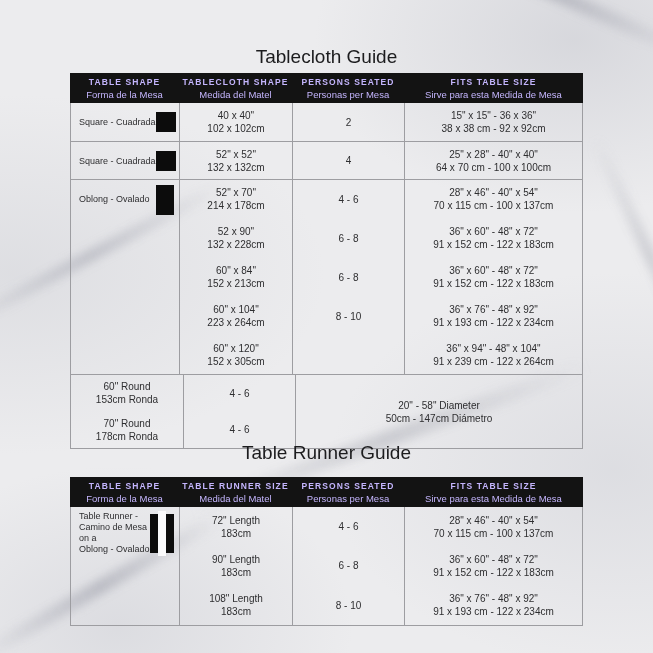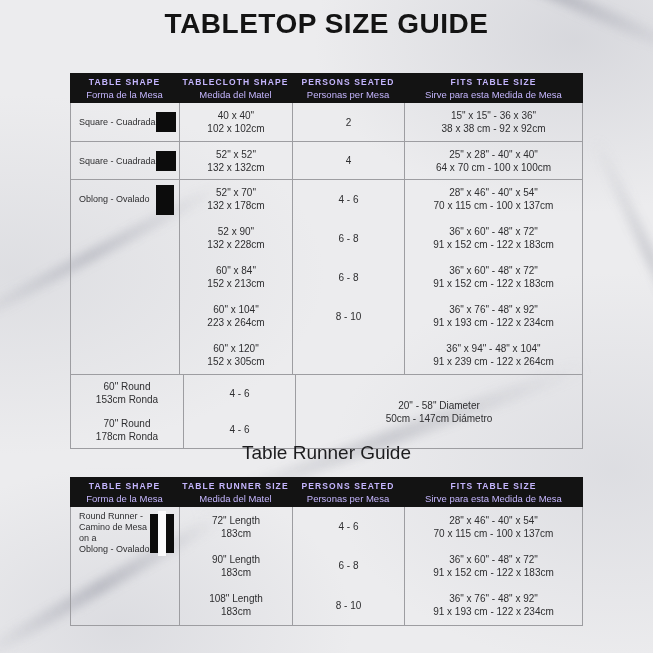--- a/index.html
+++ b/index.html
@@ -73,22 +73,22 @@
 </head>
 <body>
 
 <div class="stage">
   <div class="vein v1"></div>
   <div class="vein v2"></div>
   <div class="vein v3"></div>
   <div class="vein v4"></div>
   <div class="vein v5"></div>
 
-  <div class="page-title">TABLETOP SIZE GUIDE</div>
-
+
+  <div class="guide-title" id="tablecloth-title">Tablecloth Guide</div>
   <div class="guide-table" id="tablecloth-table">
       <div class="thead">
         <div class="header-cell c1">
           <div class="h-en">TABLE SHAPE</div>
           <div class="h-es">Forma de la Mesa</div>
         </div>
         <div class="header-cell c2">
           <div class="h-en">TABLECLOTH SHAPE</div>
           <div class="h-es">Medida del Matel</div>
         </div>
@@ -161,21 +161,21 @@
             <div class="shape-inner" style="height: 39px;">
               <div>
                 <div class="shape-line">Oblong - Ovalado</div>
               </div>
               <div class="oblong-icon"></div>
             </div>
           </div>
           <div class="cell stack c2 vr">
             <div class="sub" style="height: 39px;">
               <div class="tline">52" x 70"</div>
-              <div class="tline">132 x 178cm</div>
+              <div class="tline">214 x 178cm</div>
             </div>
             <div class="sub" style="height: 39px;">
               <div class="tline">52 x 90"</div>
               <div class="tline">132 x 228cm</div>
             </div>
             <div class="sub" style="height: 39px;">
               <div class="tline">60" x 84"</div>
               <div class="tline">152 x 213cm</div>
             </div>
             <div class="sub" style="height: 39px;">
@@ -271,21 +271,21 @@
         <div class="header-cell c4">
           <div class="h-en">FITS TABLE SIZE</div>
           <div class="h-es">Sirve para esta Medida de Mesa</div>
         </div>
       </div>
       <div class="tbody-wrap">
         <div class="section" style="height: 118px;">
           <div class="cell shape-cell c1 vr" style="height: 118px;">
             <div class="shape-inner" style="height: 52px;">
               <div>
-                <div class="shape-line">Round Runner -</div>
+                <div class="shape-line">Table Runner -</div>
                 <div class="shape-line">Camino de Mesa</div>
                 <div class="shape-line">on a</div>
                 <div class="shape-line">Oblong - Ovalado</div>
               </div>
               <div class="runner-icon">
                 <div class="runner-black"></div>
                 <div class="runner-stripe"></div>
               </div>
             </div>
           </div>

